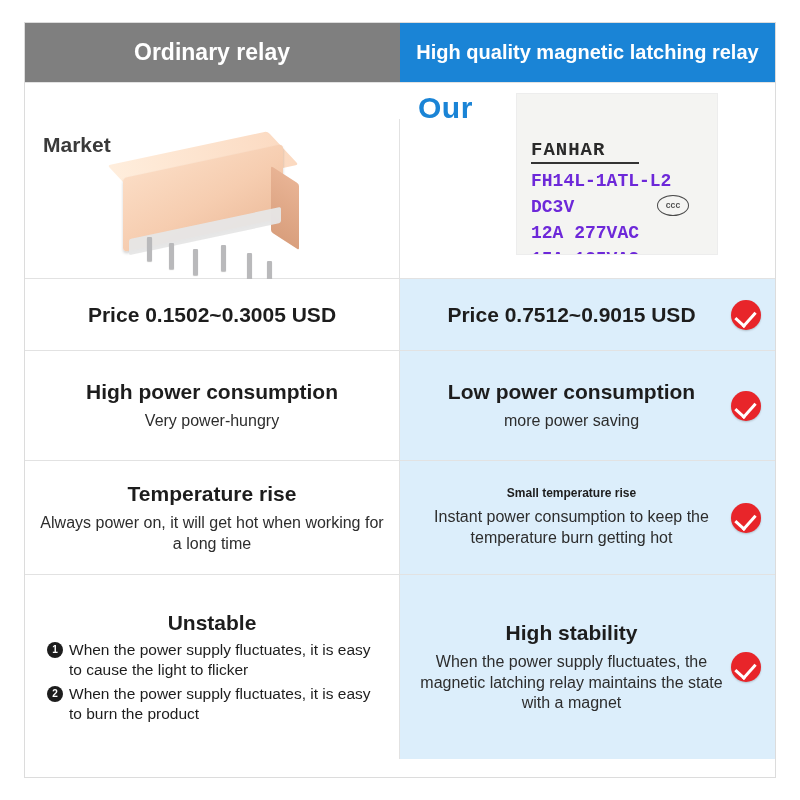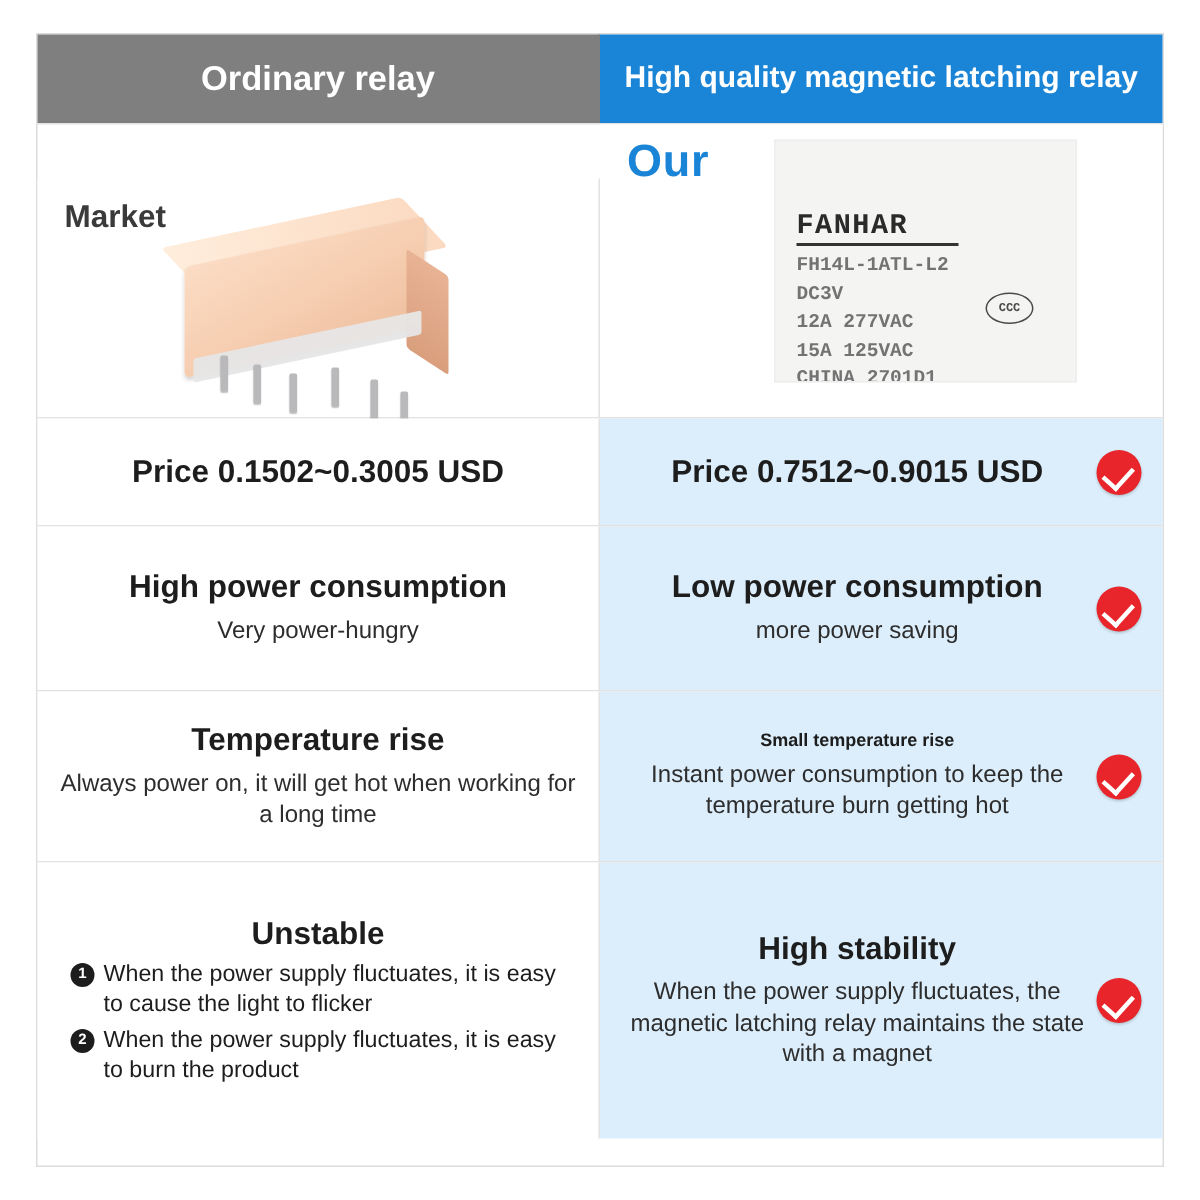--- a/index.html
+++ b/index.html
@@ -189,24 +189,24 @@
     font-weight: bold;
     letter-spacing: 1px;
   }
   .brand-rule {
     width: 108px;
     height: 2px;
     background: #333;
     margin: 1px 0 4px 0;
   }
   .spec {
-    font-size: 13px;
+    font-size: 18px;
     line-height: 1.45;
     font-weight: bold;
-    color: #737373;
+    color: #6d28d9;
   }
   .ccc-mark {
     position: absolute;
     right: 18px;
     top: 56px;
     width: 30px;
     height: 19px;
     border: 1.5px solid #4a4a4a;
     border-radius: 50%;
     font-size: 8px;

